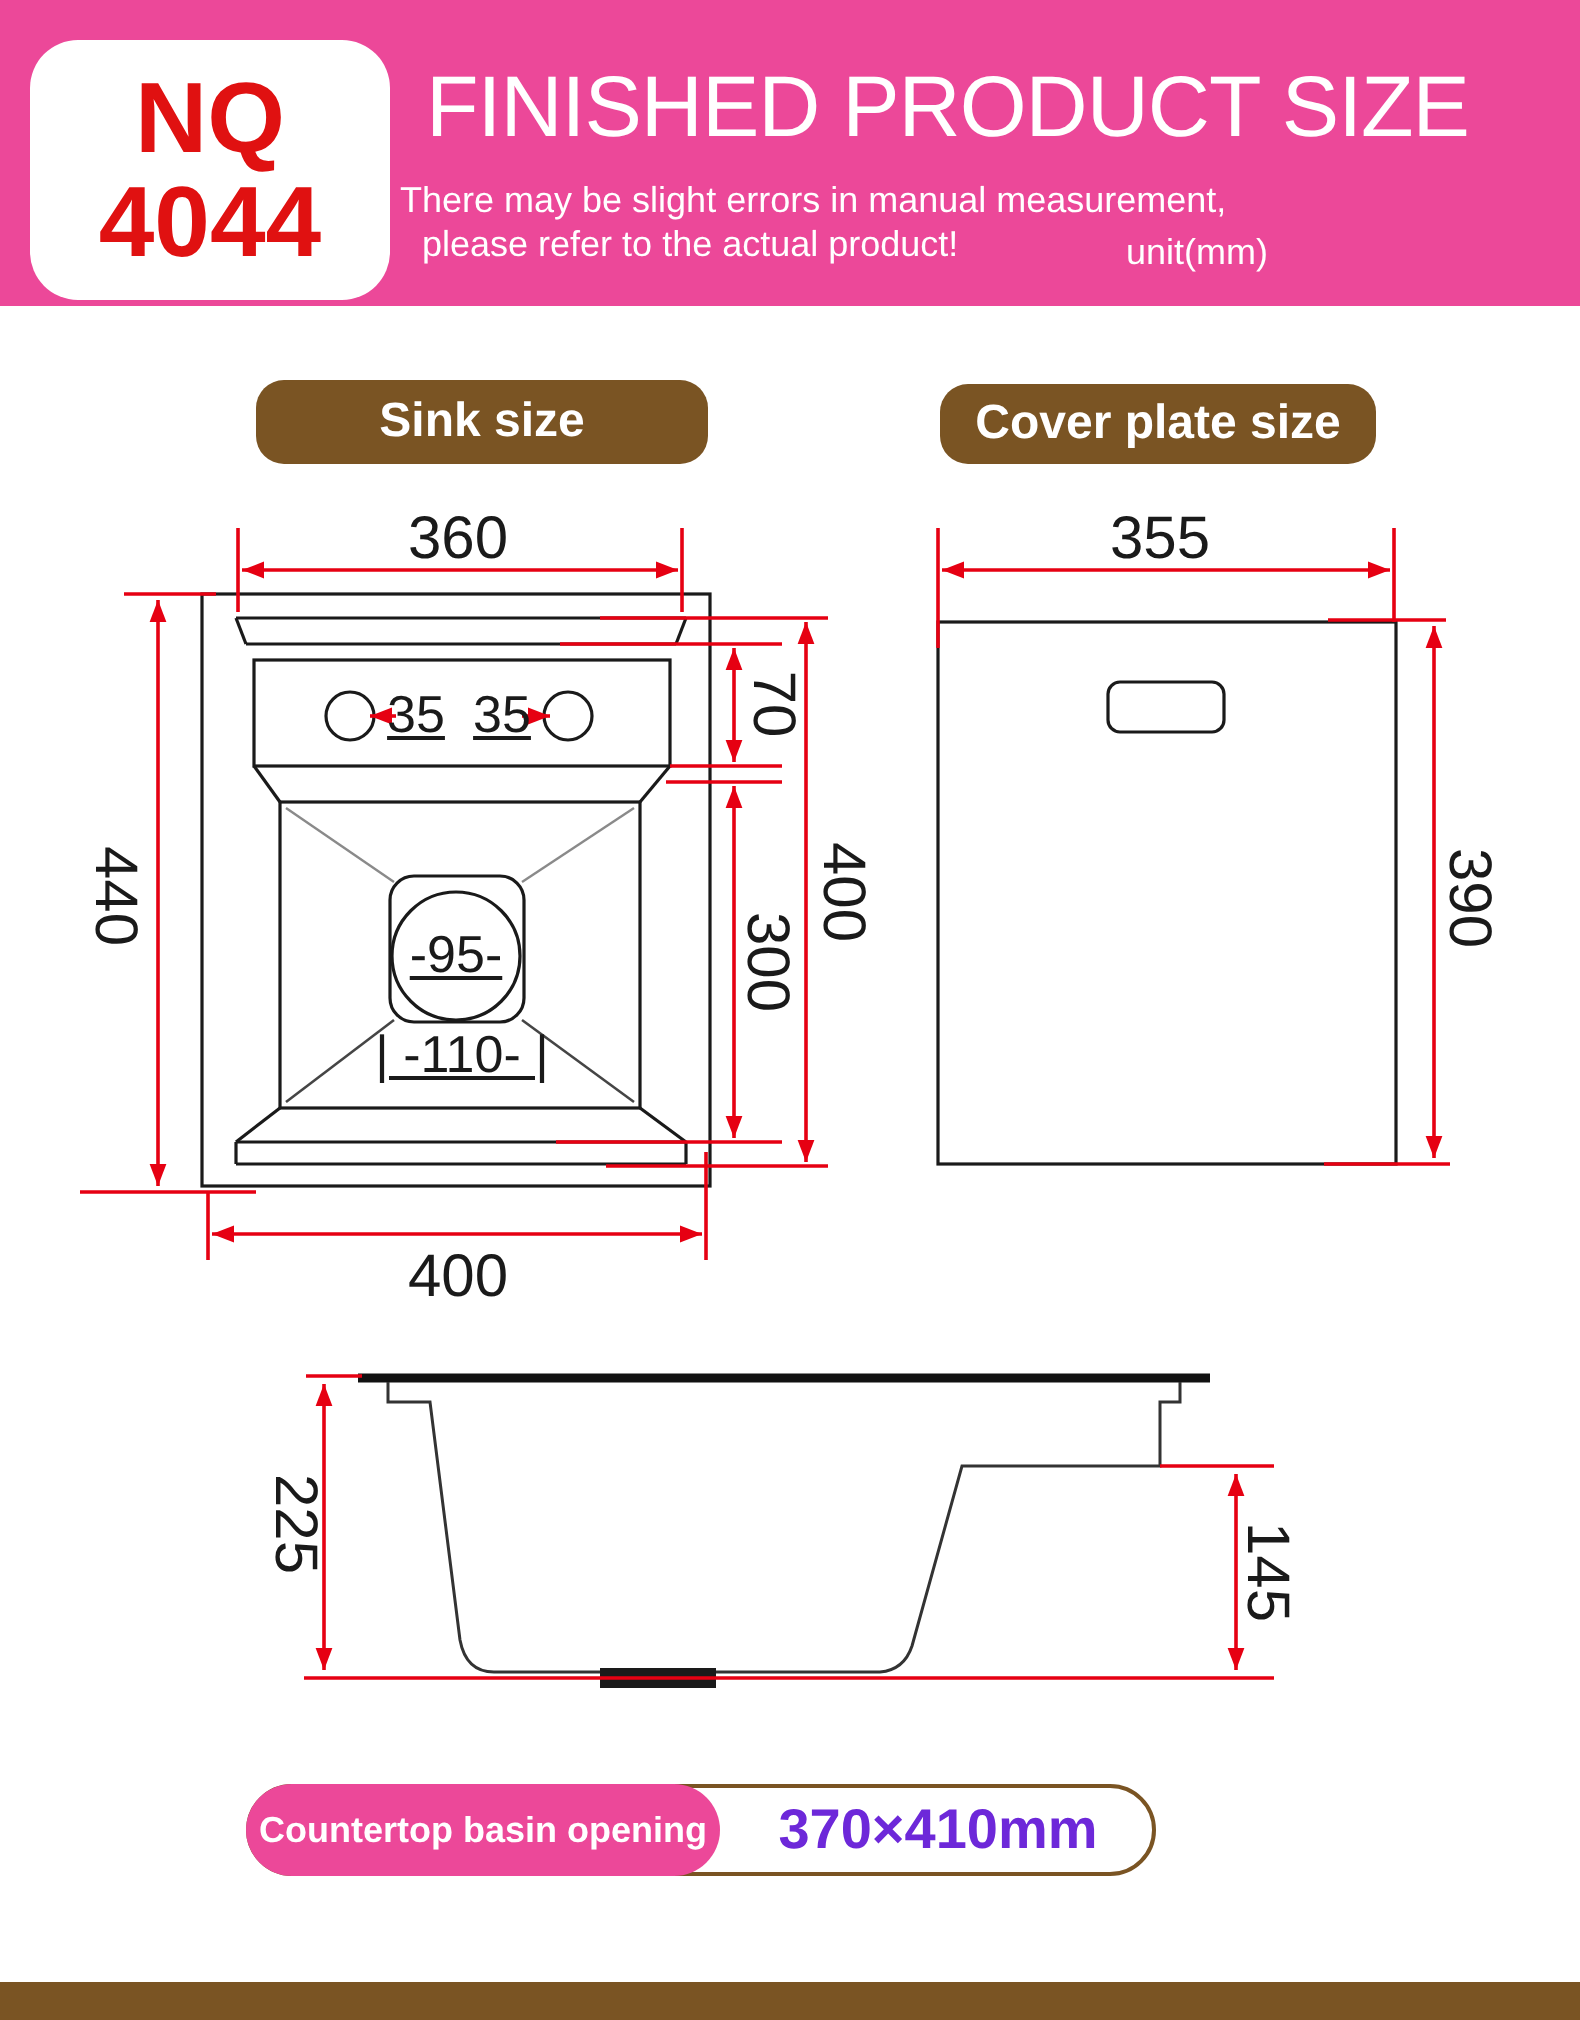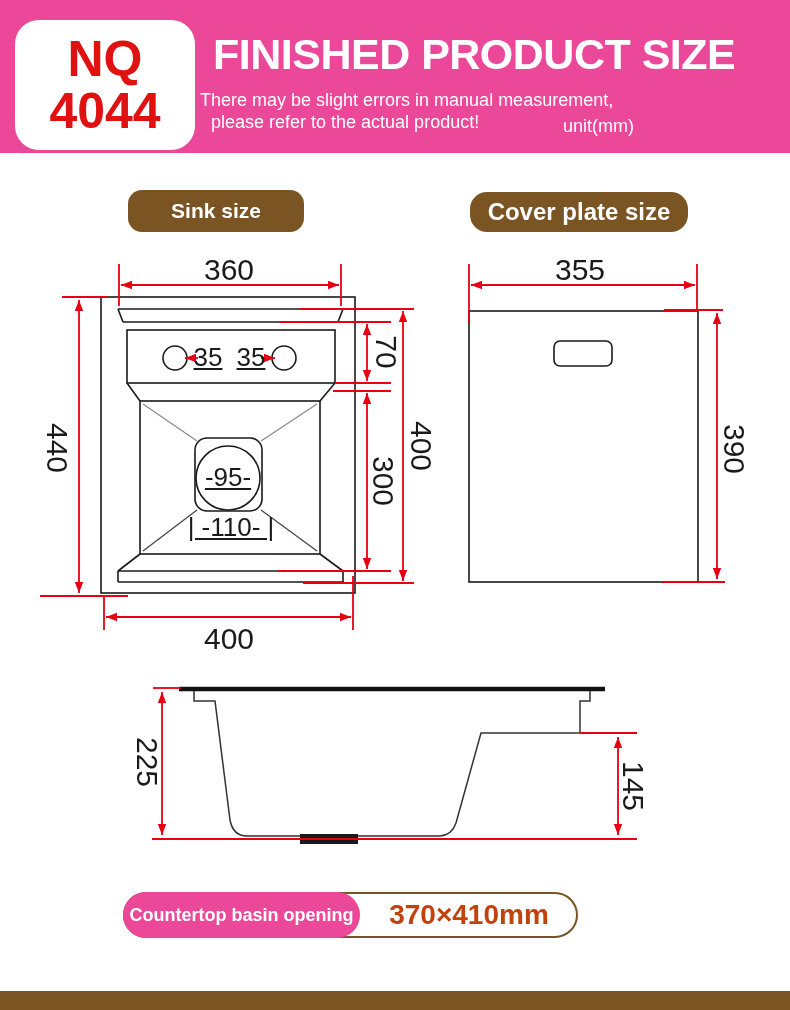--- a/index.html
+++ b/index.html
@@ -3,45 +3,45 @@
 <meta charset="utf-8">
 <style>
   html,body{margin:0;padding:0;background:#fff;}
   .page{position:relative;width:790px;height:1010px;background:#fff;overflow:hidden;
         font-family:"Liberation Sans", sans-serif;}
   
   .header{position:absolute;left:0;top:0;width:790px;height:153px;background:#ec4899;}
   .model-box{position:absolute;left:15px;top:20px;width:180px;height:130px;background:#fff;
              border-radius:24px;display:flex;flex-direction:column;align-items:center;justify-content:center;}
   .model-box .ln{color:#e01111;font-weight:bold;font-size:50px;line-height:1.04;letter-spacing:0px;}
-  .title{position:absolute;left:213px;top:33px;color:#fff;font-weight:bold;font-size:43px;
+  .title{position:absolute;left:213px;top:33px;color:#fff;font-weight:normal;font-size:43px;
          letter-spacing:-0.5px;white-space:nowrap;line-height:1;}
   .sub1{position:absolute;left:200px;top:91px;color:#fff;font-size:18px;white-space:nowrap;line-height:1;}
   .sub2{position:absolute;left:211px;top:113px;color:#fff;font-size:18px;white-space:nowrap;line-height:1;}
   .unit{position:absolute;left:563px;top:117px;color:#fff;font-size:18px;white-space:nowrap;line-height:1;}
   
   .pill{position:absolute;background:#7a5423;border-radius:14px;display:flex;align-items:center;
         justify-content:center;color:#fff;font-weight:bold;}
-  .pill-sink{left:128px;top:190px;width:176px;height:42px;font-size:21px;}
-  .pill-cover{left:470px;top:192px;width:218px;height:40px;font-size:24px;border-radius:17px;}
+  .pill-sink{left:128px;top:190px;width:226px;height:42px;font-size:24px;}
+  .pill-cover{left:470px;top:192px;width:218px;height:40px;font-size:24px;}
   
   .art{position:absolute;left:0;top:0;width:790px;height:1010px;}
   
   .dim{position:absolute;transform:translate(-50%,-50%);color:#1a1a1a;font-size:30px;
        line-height:1;white-space:nowrap;}
   .dim.rot{transform:translate(-50%,-50%) rotate(90deg);}
   .dim.sm{font-size:26px;text-decoration:underline;}
   
   .capsule{position:absolute;left:123px;top:892px;width:455px;height:46px;background:#fff;
            border:2px solid #7a5423;border-radius:23px;box-sizing:border-box;}
   .capsule-brown{position:absolute;left:-2px;top:-2px;width:237px;height:46px;background:#ec4899;
            border-radius:23px;display:flex;align-items:center;justify-content:center;
            color:#fff;font-weight:bold;font-size:18px;}
   .capsule-value{position:absolute;left:235px;top:-2px;right:-2px;height:46px;display:flex;
-           align-items:center;justify-content:center;color:#c2410c;font-weight:bold;font-size:28px;}
+           align-items:center;justify-content:center;color:#6d28d9;font-weight:bold;font-size:28px;}
   
   .footer-bar{position:absolute;left:0;top:991px;width:790px;height:19px;background:#7a5423;}
 </style>
 </head>
 <body>
 
 <div class="page">
 
   <div class="header">
     <div class="model-box">

